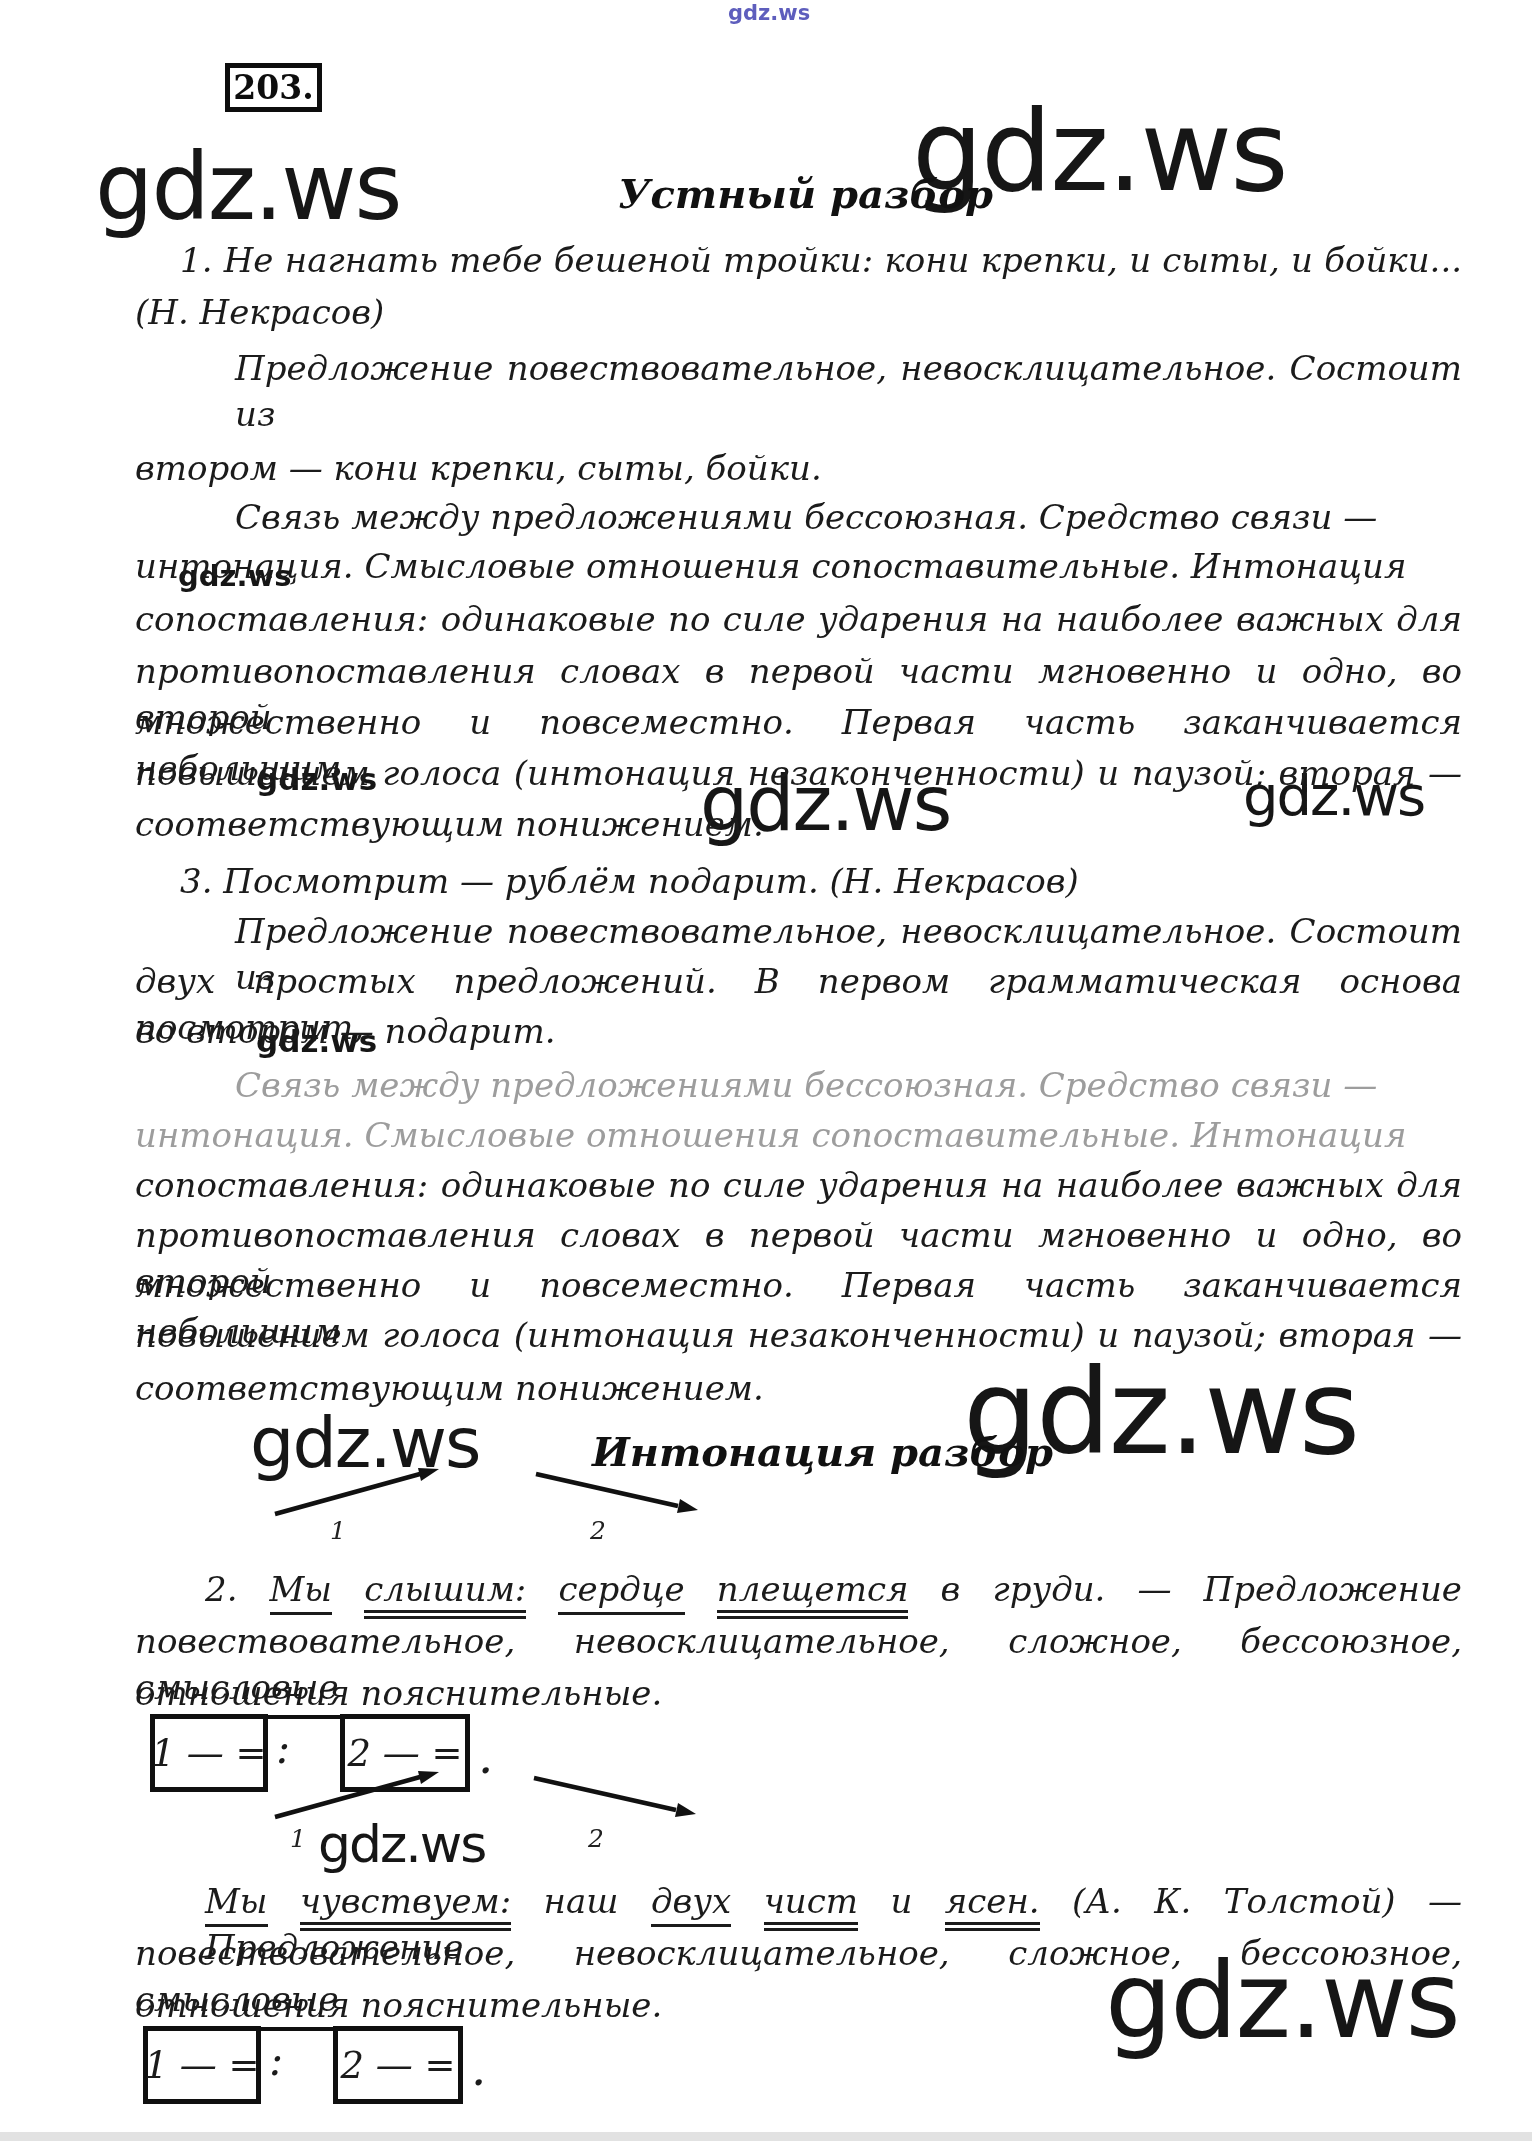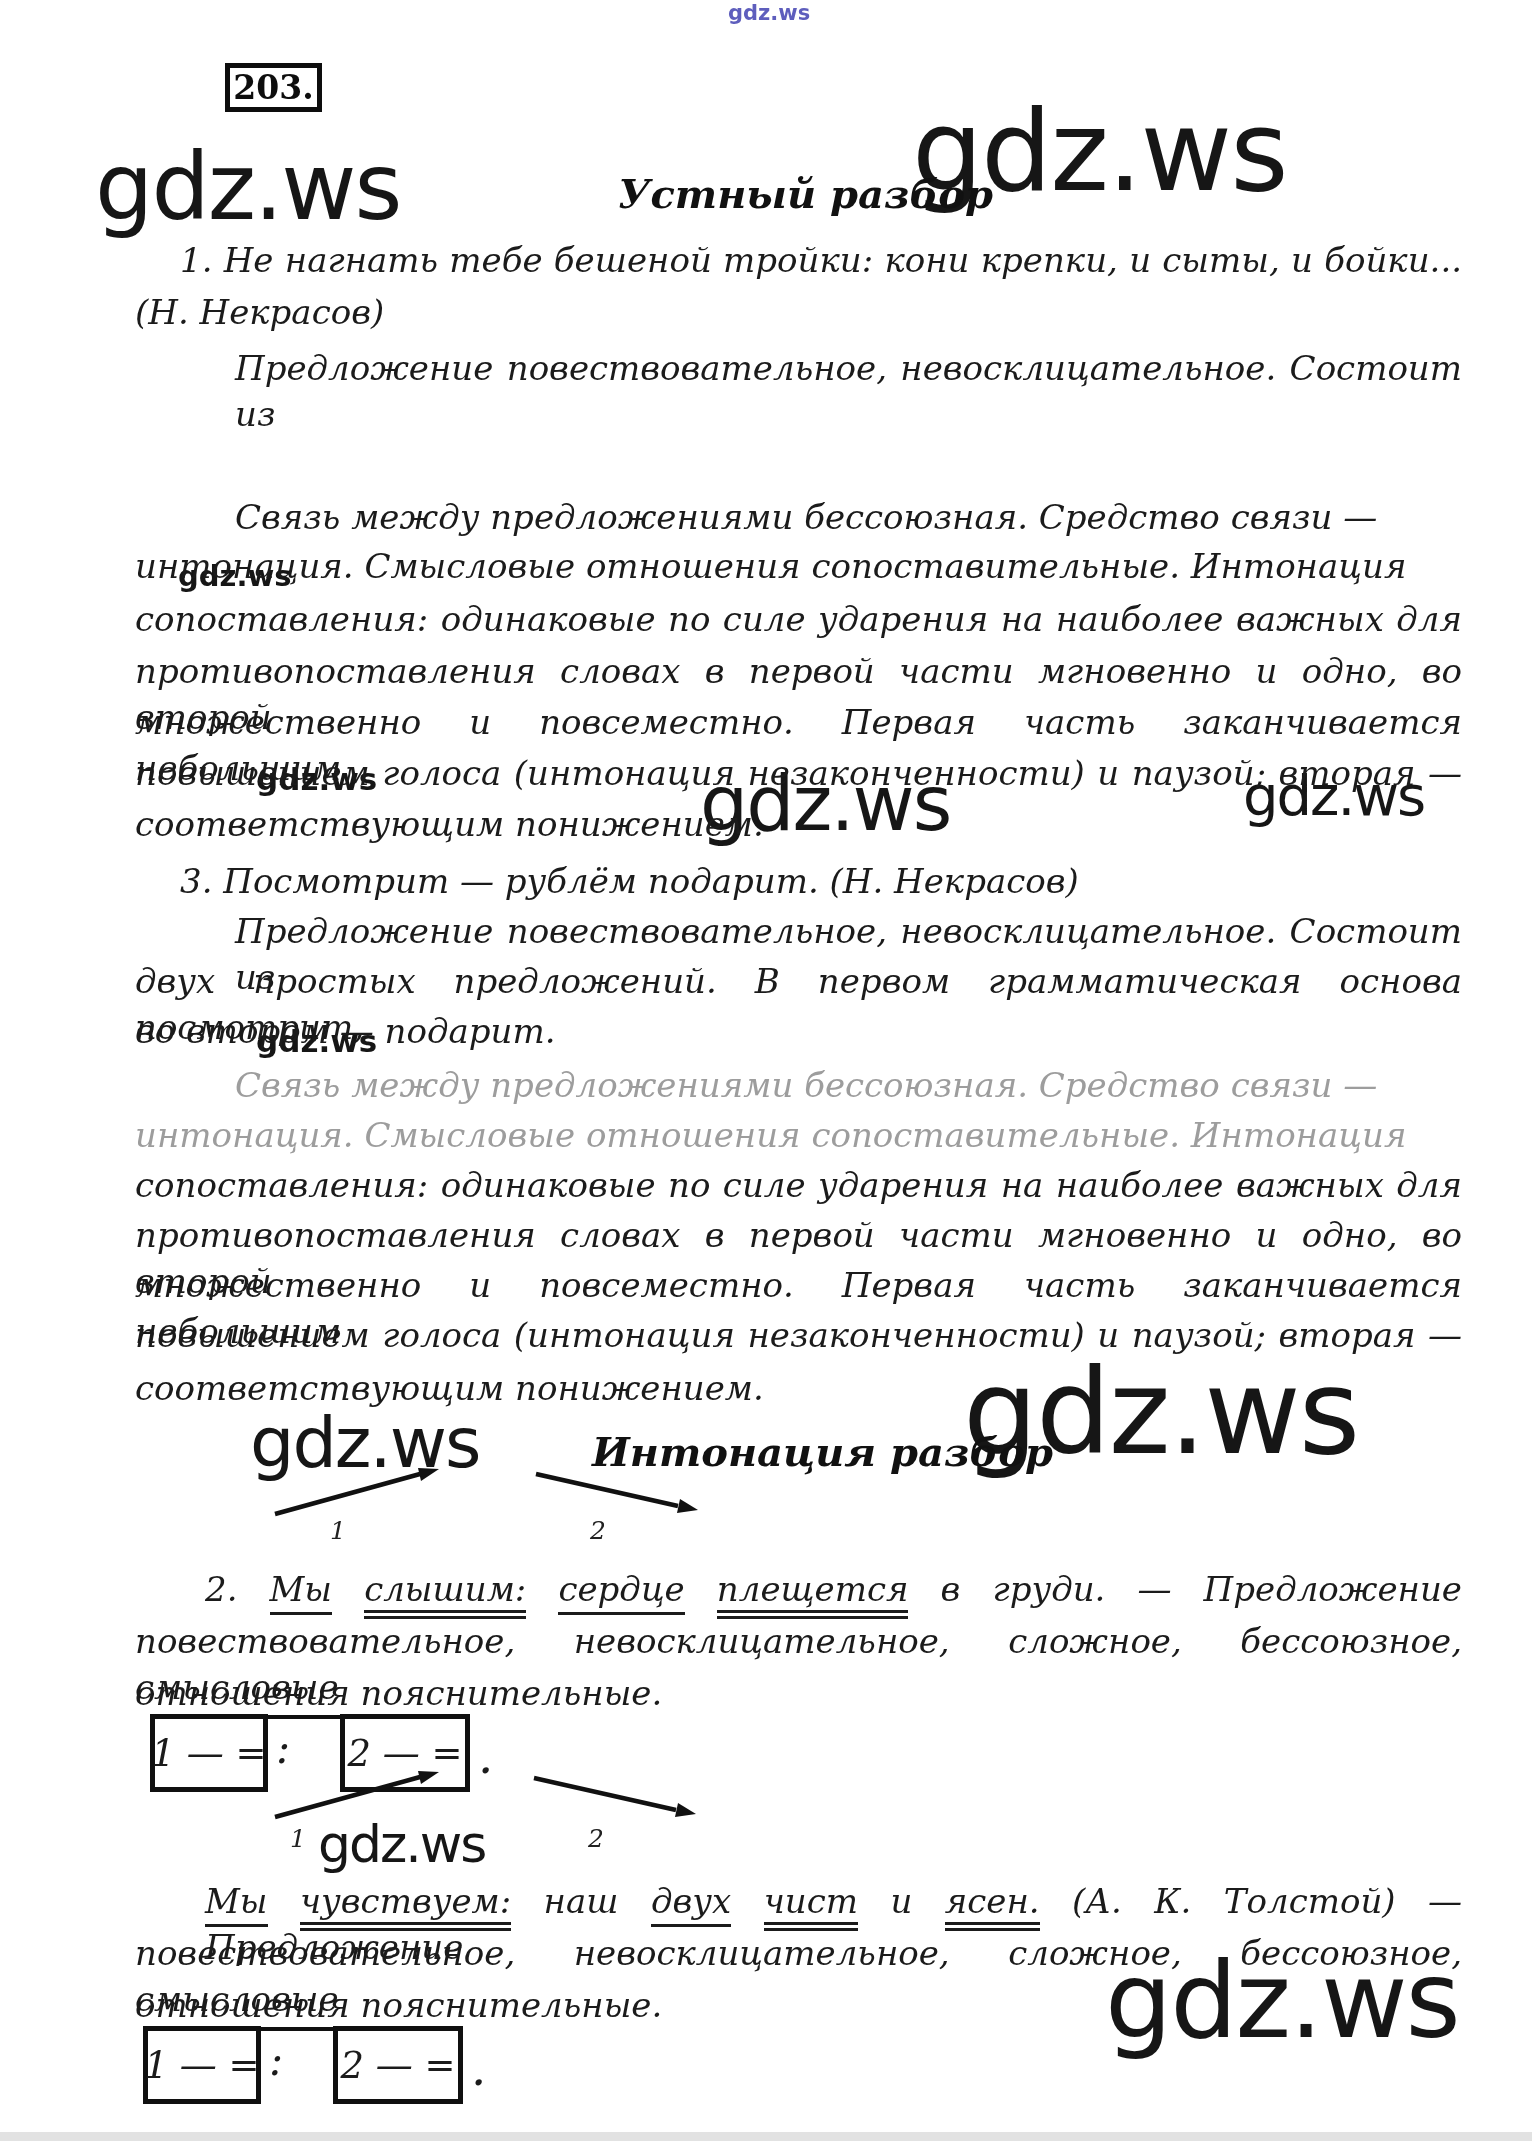--- a/index.html
+++ b/index.html
@@ -111,20 +111,21 @@
   <div class="wm wm-k">gdz.ws</div>
   <div class="wm wm-l">gdz.ws</div>
 
   <div id="exnum">203.</div>
 
   <div class="heading" id="heading-oral">Устный разбор</div>
 
   <div class="line ol0 ind-sm j">1. Не нагнать тебе бешеной тройки: кони крепки, и сыты, и бойки...</div>
   <div class="line ol1">(Н. Некрасов)</div>
   <div class="line ol2 ind j">Предложение повествовательное, невосклицательное. Состоит из</div>
+  <div class="line ol4">втором — кони крепки, сыты, бойки.</div>
   <div class="line ol5 ind">Связь между предложениями бессоюзная. Средство связи —</div>
   <div class="line ol6">интонация. Смысловые отношения сопоставительные. Интонация</div>
   <div class="line ol7 j">сопоставления: одинаковые по силе ударения на наиболее важных для</div>
   <div class="line ol8 j">противопоставления словах в первой части мгновенно и одно, во второй</div>
   <div class="line ol9 j">множественно и повсеместно. Первая часть заканчивается небольшим</div>
   <div class="line ol10 j">повышением голоса (интонация незаконченности) и паузой; вторая —</div>
   <div class="line ol11">соответствующим понижением.</div>
   <div class="line ol12 ind-sm">3. Посмотрит — рублём подарит. (Н. Некрасов)</div>
   <div class="line ol13 ind j">Предложение повествовательное, невосклицательное. Состоит из</div>
   <div class="line ol14 j">двух простых предложений. В первом грамматическая основа посмотрит,</div>

